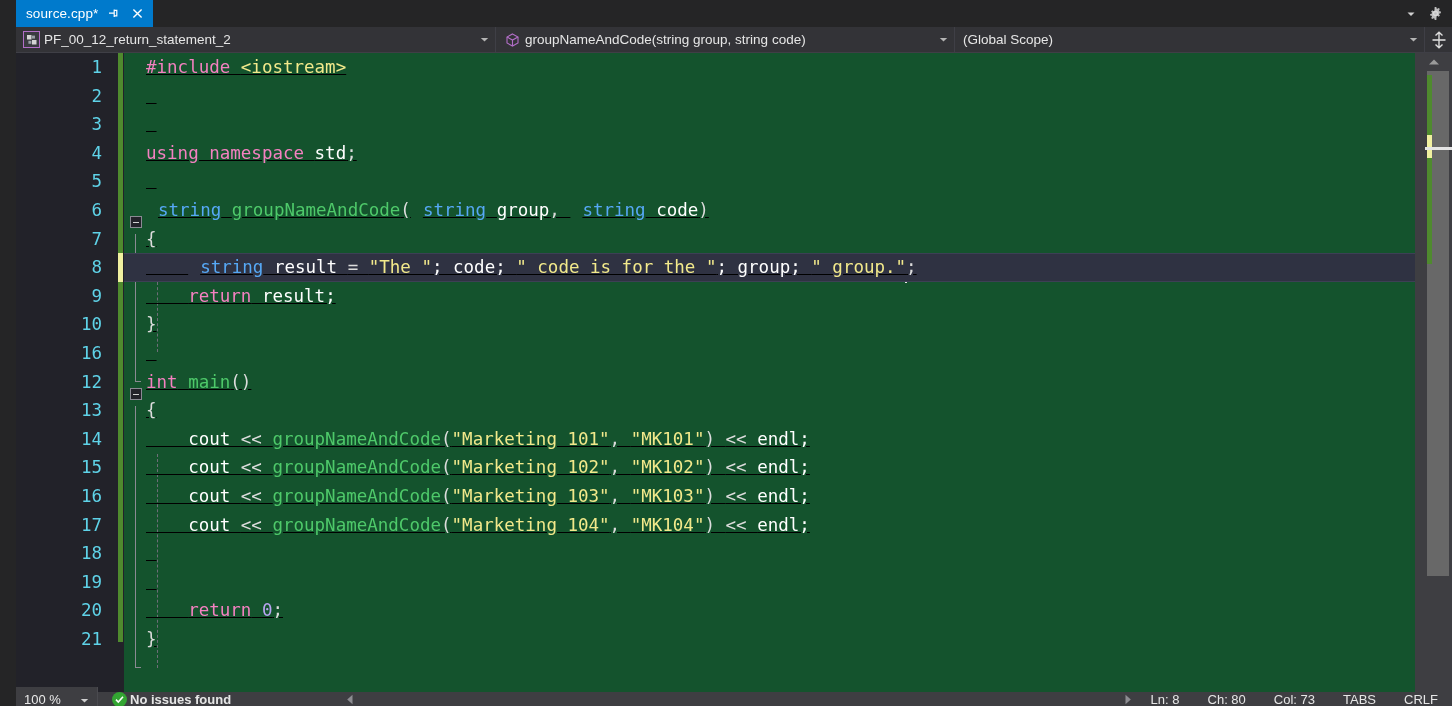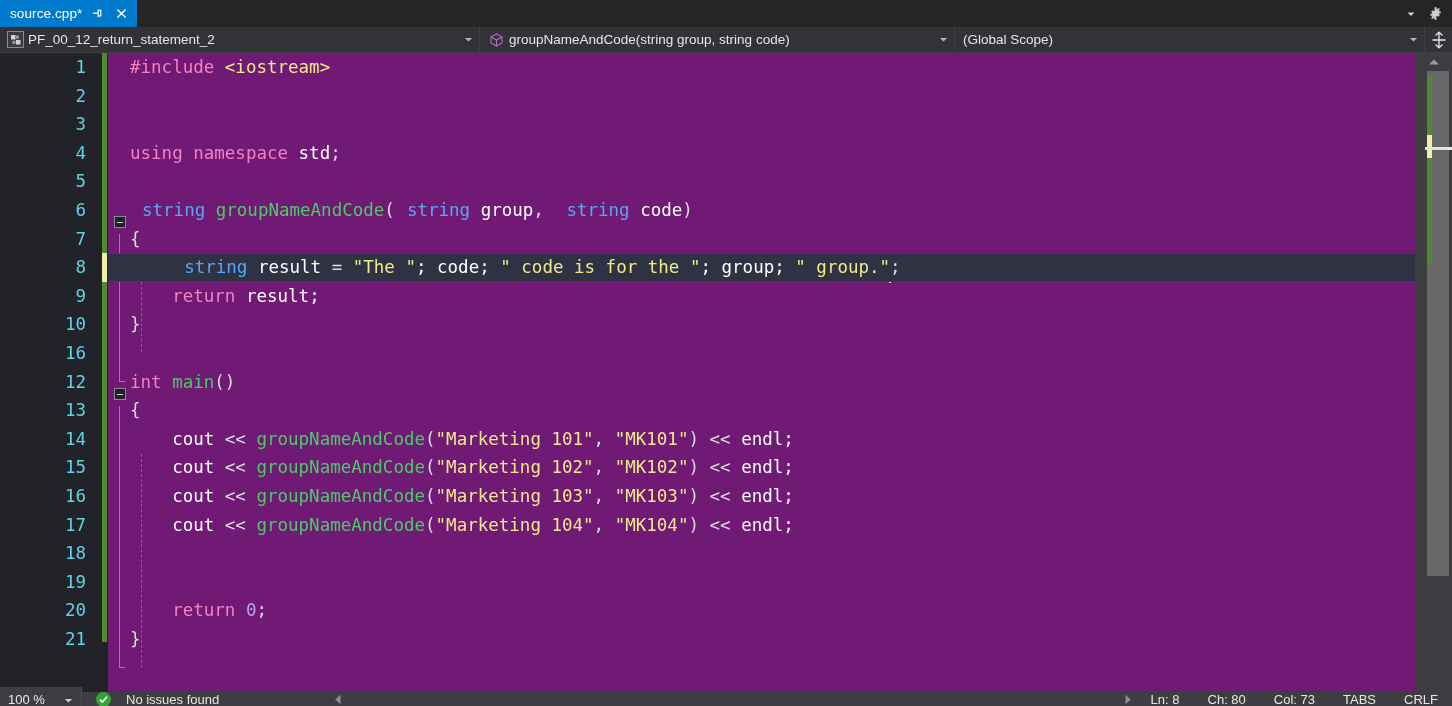--- a/index.html
+++ b/index.html
@@ -6,21 +6,21 @@
   html, body {
     width: 1452px; height: 706px;
     background: #252526;
     font-family: "Liberation Sans", sans-serif;
     overflow: hidden;
   }
   #app {
     width: 1452px; height: 706px;
     position: relative;
     background: #252526;
-    display: flex; flex-direction: column;
+    display: flex; flex-direction: column; padding-left: 16px;
   }
 
   
   .tabstrip {
     height: 27px;
     background: #252526;
     display: flex;
     align-items: stretch;
     position: relative;
     flex: none;
@@ -132,22 +132,23 @@
     position: relative;
   }
   .changebar {
     width: 8px; flex: none;
     background: #222229;
     position: relative;
   }
   .codearea {
     flex: 1 1 auto;
     position: relative;
-    background: #701a75;
+    background: #14532d;
     overflow: hidden;
+    text-decoration: underline;
   }
 
   .line {
     height: 28.6px;
     line-height: 28.6px;
     font-family: "DejaVu Sans Mono", monospace;
     font-size: 17.5px;
     white-space: pre;
     position: relative;
   }
@@ -270,22 +271,23 @@
     padding-left: 8px;
     gap: 12px;
     background: #3e3e42;
     border-right: 1px solid #4a4a4f;
     cursor: pointer;
   }
   .zoombox .zv { font-size: 13px; color: #e9e9e9; }
   .zoombox .za { color: #d0d0d0; margin-left: auto; margin-right: 8px; }
   .issues {
     display: flex; align-items: center;
-    gap: 15px;
+    gap: 3px;
     padding-left: 14px;
+    font-weight: bold;
   }
   .ok-icon {
     width: 15px; height: 15px; border-radius: 50%;
     background: #33a532;
     display: flex; align-items: center; justify-content: center;
     color: #ffffff;
   }
   .hscroll-left, .hscroll-right {
     width: 18px; height: 25px;
     display: flex; align-items: center; justify-content: center;

